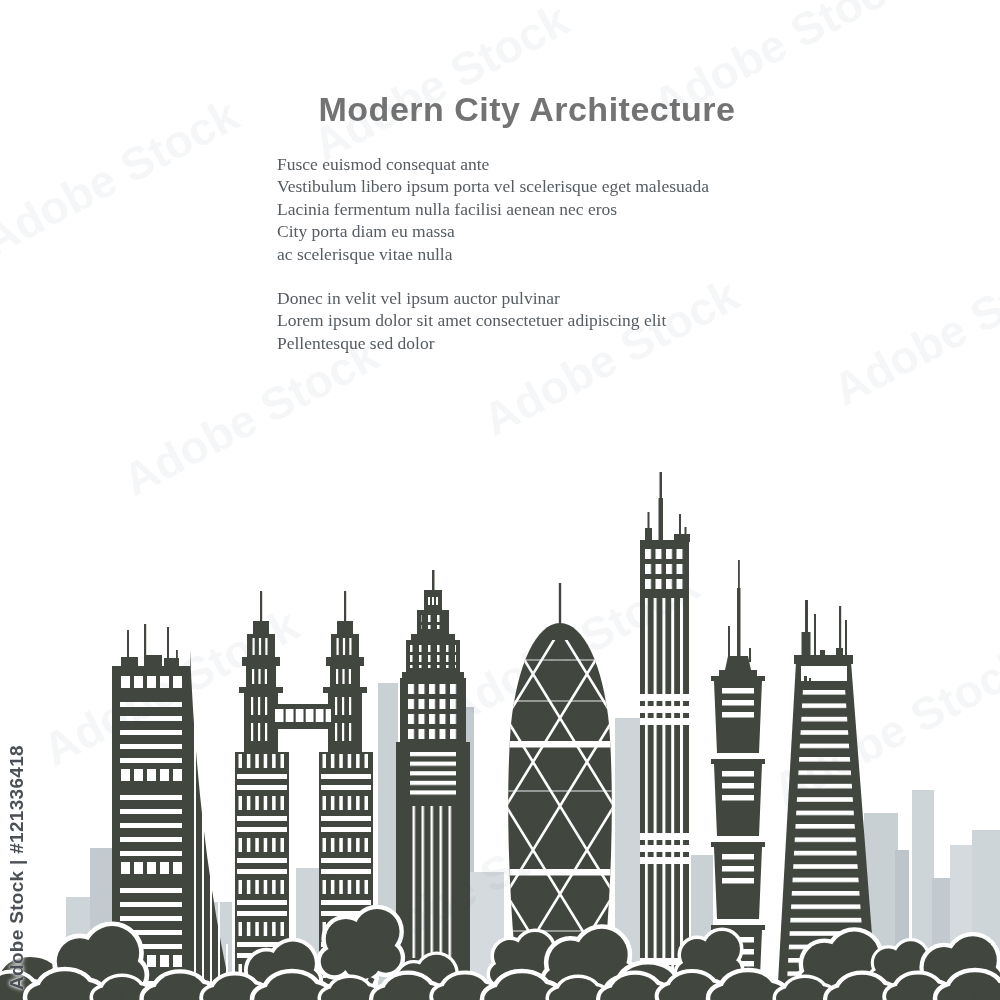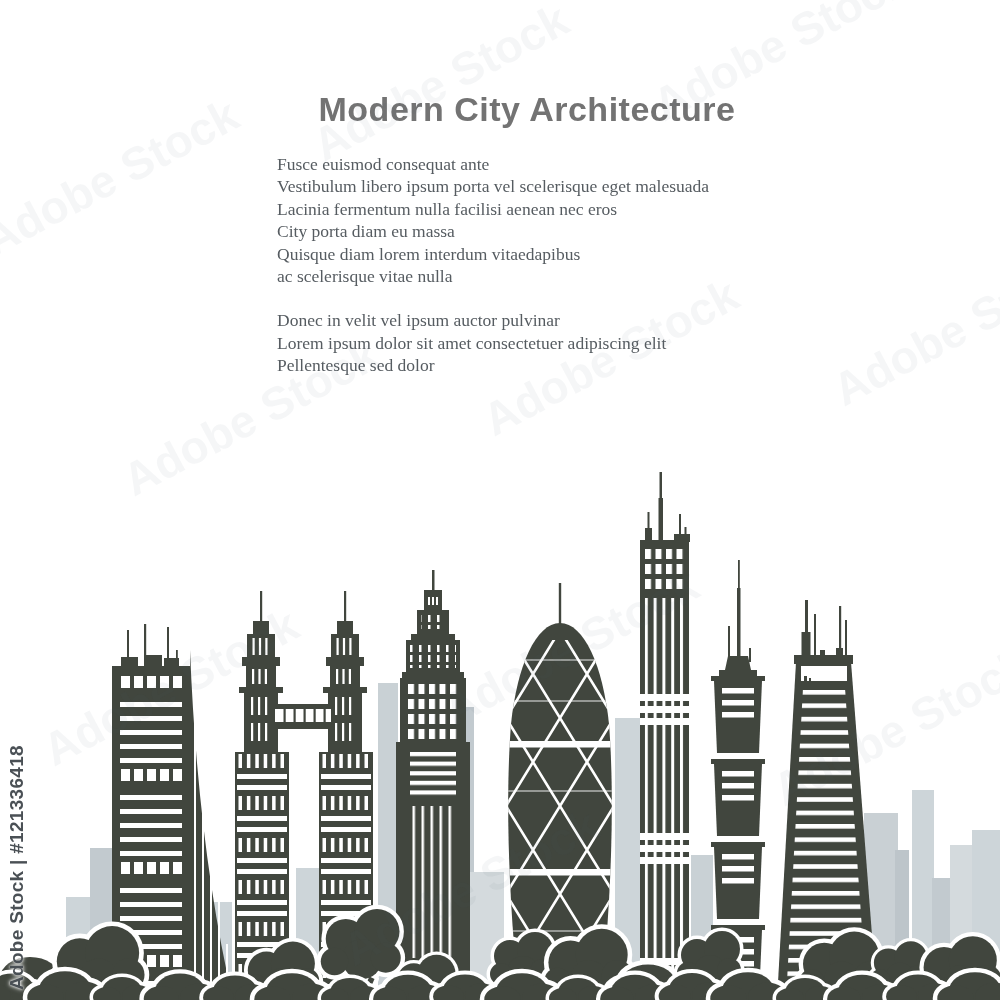--- a/index.html
+++ b/index.html
@@ -50,21 +50,20 @@
   <span class="wm-tile">Adobe Stock</span>
   <span class="wm-tile">Adobe Stock</span>
 
   <div class="text-block">
     <h1 class="poster-title">Modern City Architecture</h1>
     <div class="para">
       <div class="line">Fusce euismod consequat ante</div>
       <div class="line">Vestibulum libero ipsum porta vel scelerisque eget malesuada</div>
       <div class="line">Lacinia fermentum nulla facilisi aenean nec eros</div>
       <div class="line">City porta diam eu massa</div>
-      <div class="line">Quisque diam lorem interdum vitaedapibus</div>
       <div class="line">ac scelerisque vitae nulla</div>
     </div>
     <div class="para">
       <div class="line">Donec in velit vel ipsum auctor pulvinar</div>
       <div class="line">Lorem ipsum dolor sit amet consectetuer adipiscing elit</div>
       <div class="line">Pellentesque sed dolor</div>
     </div>
   </div>
 
   <svg class="sky" width="1000" height="1000" viewBox="0 0 1000 1000">

